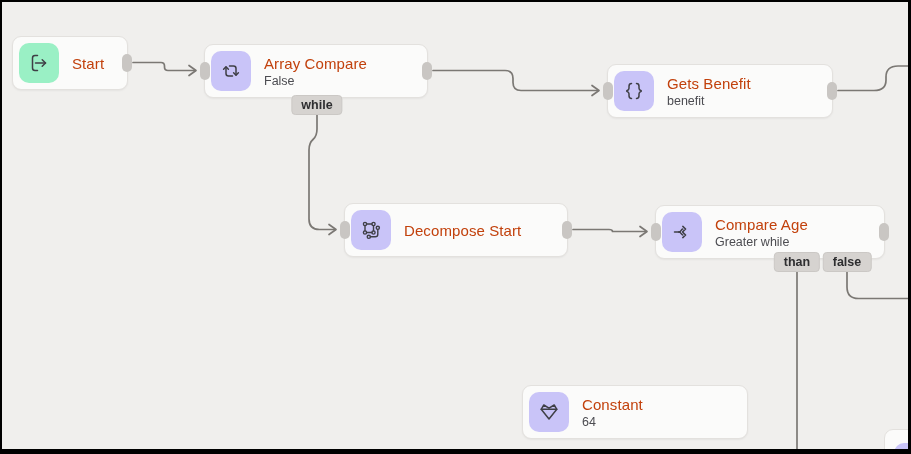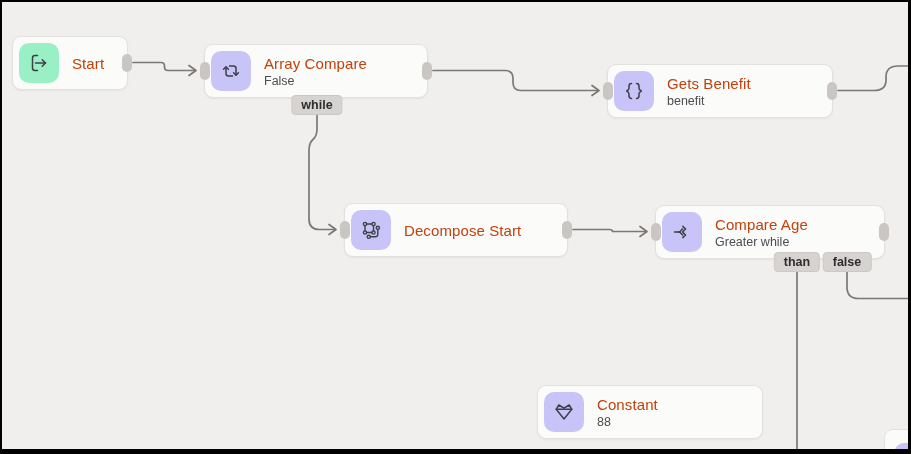--- a/index.html
+++ b/index.html
@@ -148,30 +148,30 @@
     </div>
     <div class="ntext">
       <div class="title">Compare Age</div>
       <div class="subtitle">Greater while</div>
     </div>
     <span class="port out"></span>
   </div>
   <div class="badge" style="left:797px;top:252px;">than</div>
   <div class="badge" style="left:847px;top:252px;">false</div>
 
-  <div class="node" style="left:522px;top:385px;width:226px;margin-left:15px;">
+  <div class="node" style="left:522px;top:385px;width:226px;">
     <div class="icon lav">
       <svg class="glyph" width="24" height="24" viewBox="0 0 24 24" fill="none" stroke="#3f3f46" stroke-width="1.5" stroke-linecap="round" stroke-linejoin="round">
         <path d="M6.8 5 L12 8.2 L17.2 5 L19.8 9.3 L12 19 L4.2 9.3 Z"></path>
         <path d="M4.2 9.3 H19.8"></path>
       </svg>
     </div>
     <div class="ntext">
       <div class="title">Constant</div>
-      <div class="subtitle">88</div>
+      <div class="subtitle">64</div>
     </div>
   </div>
 
   <div class="partial-node">
     <div class="icon lav"></div>
   </div>
 
   <div class="frame"></div>
 </div>
 

